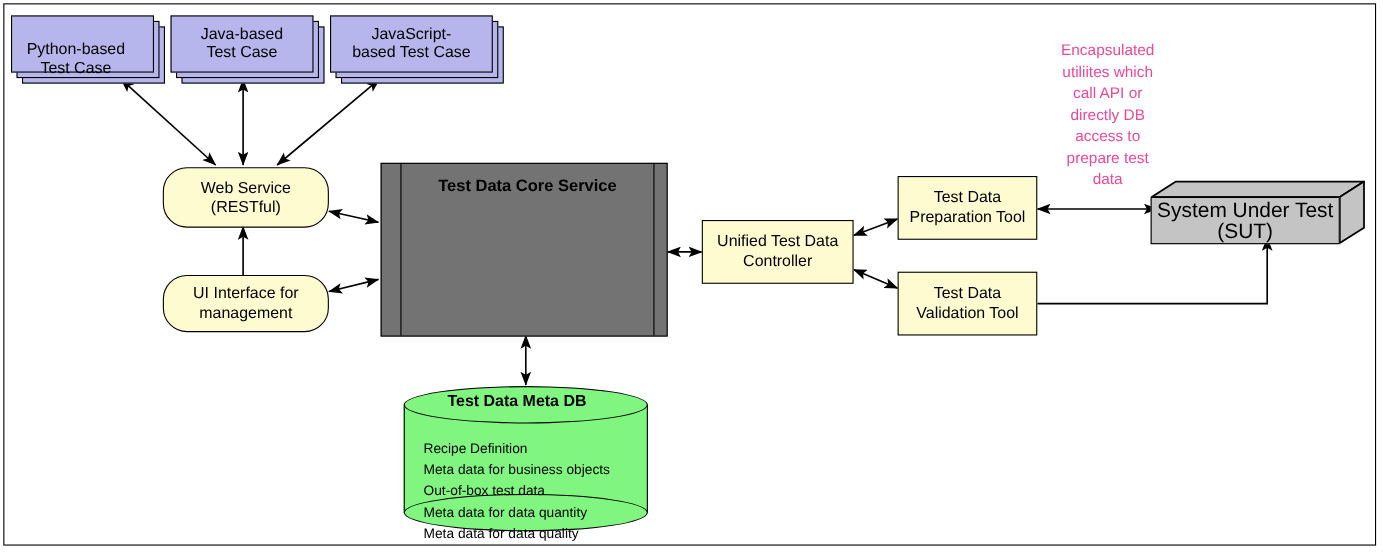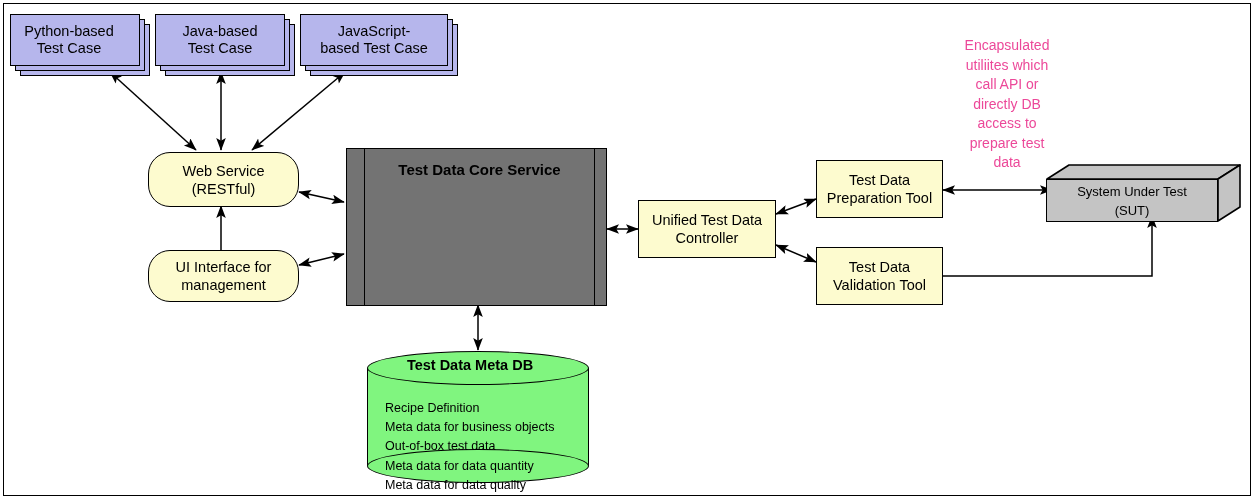--- a/index.html
+++ b/index.html
@@ -110,21 +110,21 @@
 
   
   .node3d{position:absolute;}
   .node3d .front{
     position:absolute;left:0;bottom:0;
     background:#c4c4c4;
     border:1.6px solid #000;
     box-sizing:border-box;
     display:flex;align-items:center;justify-content:center;
     text-align:center;
-    font-size:13px;line-height:19px;color:#000;
+    font-size:19px;line-height:19px;color:#000;
     white-space:pre-line;
   }
 
   
   .annot{
     position:absolute;
     text-align:center;
     font-size:14px;line-height:19.5px;color:#ec4899;
     white-space:pre-line;
   }
@@ -170,21 +170,21 @@
 
     <line x1="943" y1="190" x2="1052" y2="190" stroke="#000" stroke-width="1.5" marker-start="url(#ahs)" marker-end="url(#ah)"></line>
 
     <path d="M943,276 L1152,276 L1152,216" fill="none" stroke="#000" stroke-width="1.5" marker-end="url(#ah)"></path>
   </svg>
 
   <div class="card-stack" style="left:10px;top:14px;width:140px;height:62px;">
     <div class="sheet s2" style="width:130px;height:52px;"></div>
     <div class="sheet s1" style="width:130px;height:52px;"></div>
     <div class="sheet s0" style="width:130px;height:52px;"></div>
-    <div class="label" style="width:118px;height:52px;">Python-based
+    <div class="label" style="width:118px;height:52px;margin-top:14px;">Python-based
 Test Case</div>
   </div>
 
   <div class="card-stack" style="left:155px;top:14px;width:140px;height:62px;">
     <div class="sheet s2" style="width:130px;height:52px;"></div>
     <div class="sheet s1" style="width:130px;height:52px;"></div>
     <div class="sheet s0" style="width:130px;height:52px;"></div>
     <div class="label" style="width:130px;height:52px;border-radius:17px;">Java-based
 Test Case</div>
   </div>

